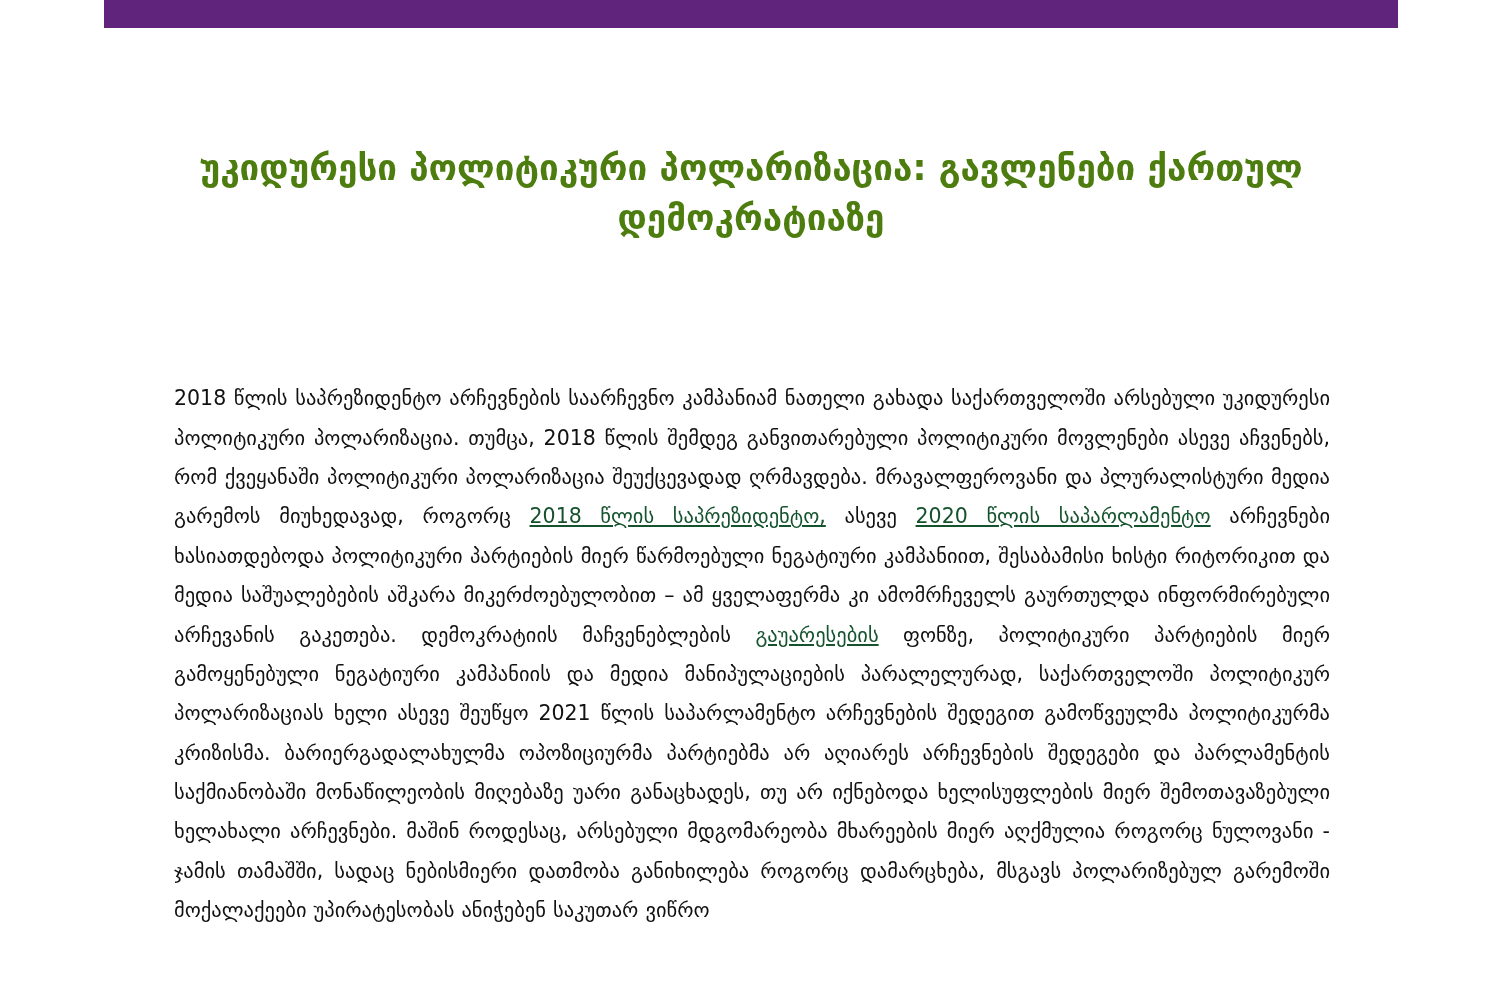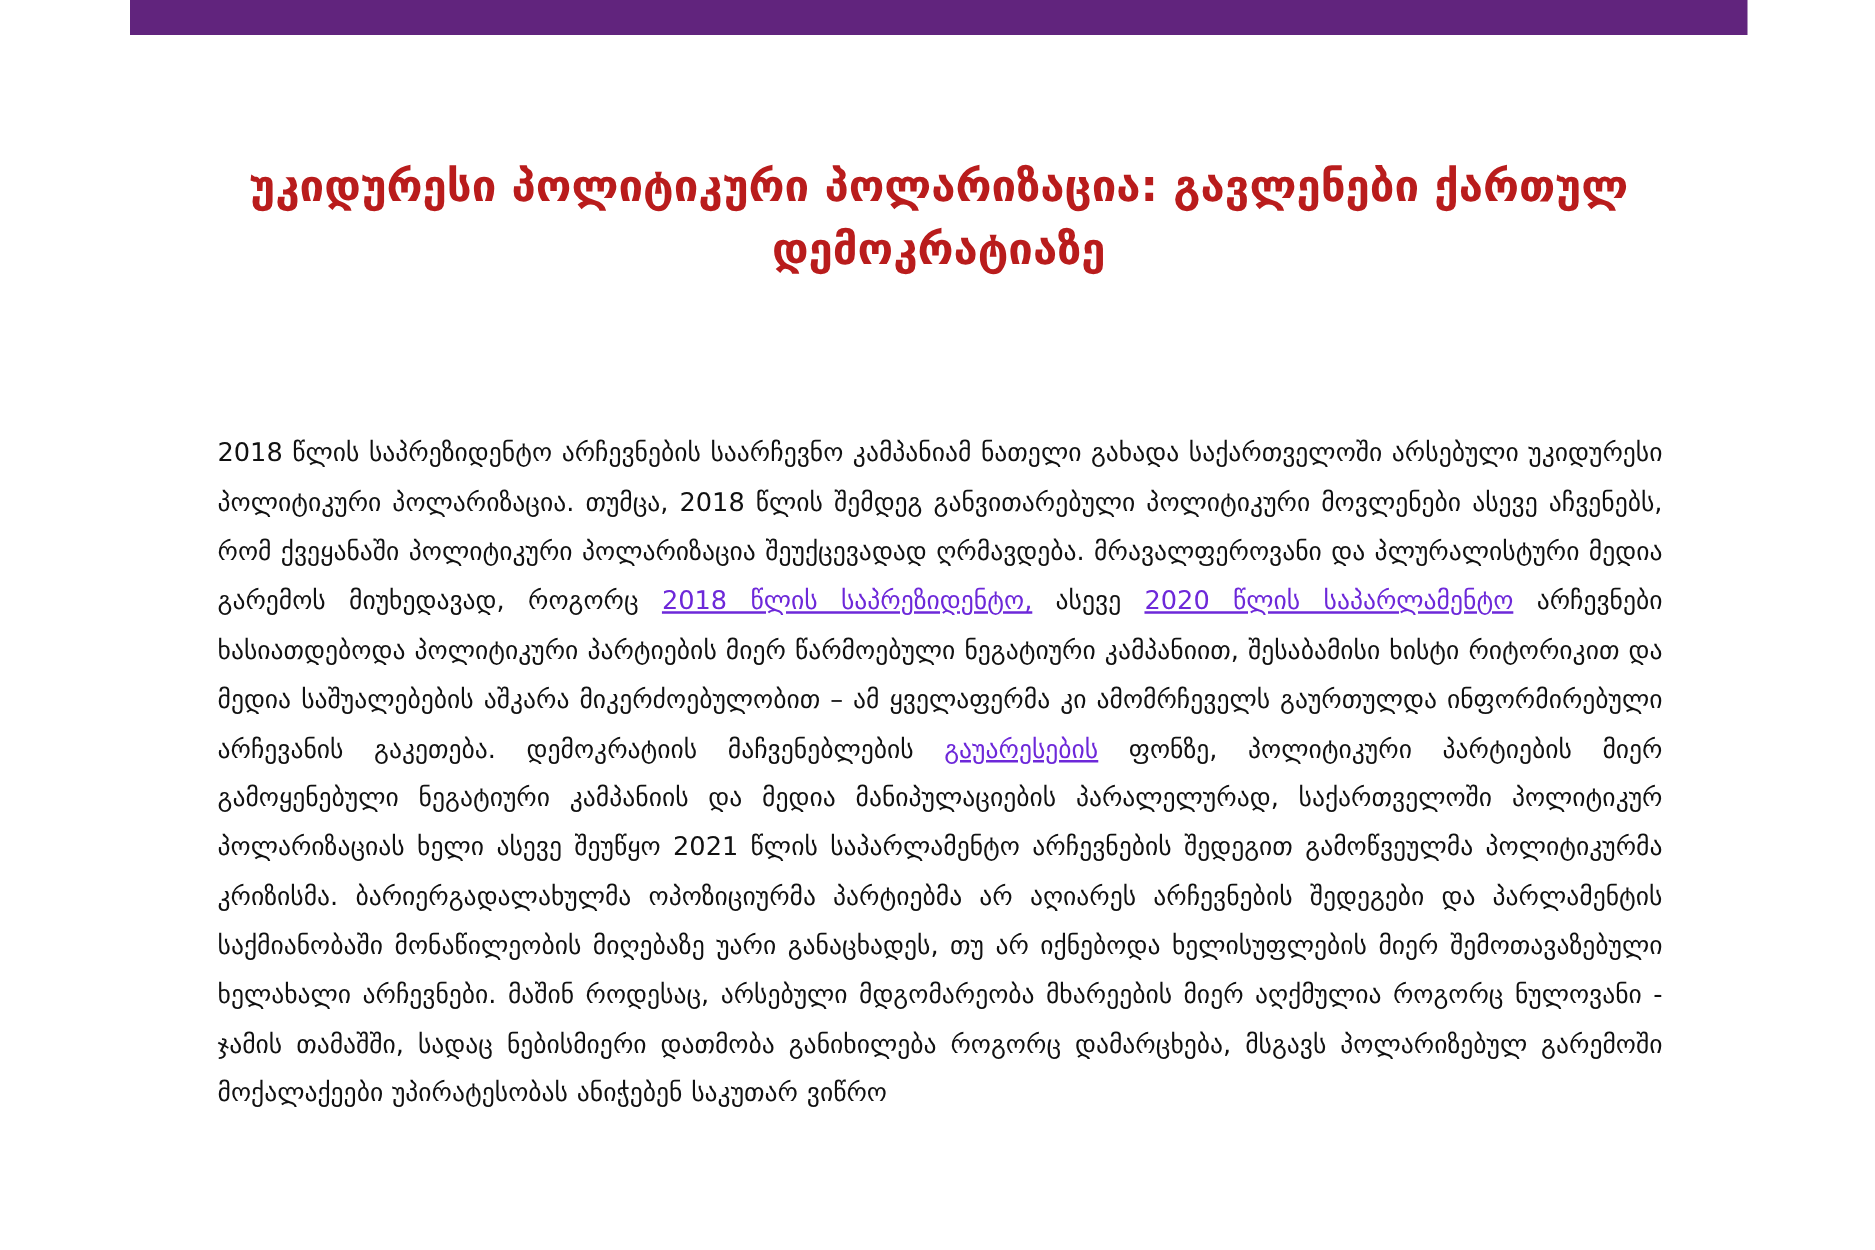--- a/index.html
+++ b/index.html
@@ -43,46 +43,46 @@
     position: absolute;
     top: 28px;
     left: 104px;
     width: 1294px;
     height: 972px;
     box-sizing: border-box;
     padding: 0 0px;
   }
 
   .doc-title {
-    margin: 0;
+    margin: 18px;
     padding: 98px 68px 0 68px;
     font-size: 35px;
     line-height: 1.42;
     font-weight: 700;
     text-align: center;
-    color: #b91c1c;
+    color: #4d7c0f;
     letter-spacing: 0px;
   }
 
   .body-block {
     padding: 118px 68px 0 70px;
   }
 
   .para {
     margin: 0;
     font-size: 20.5px;
     line-height: 1.92;
     text-align: justify;
     text-justify: inter-word;
     color: #111111;
     word-spacing: 0.5px;
   }
 
   a.doclink {
-    color: #6d28d9;
+    color: #14532d;
     text-decoration: underline;
     text-underline-offset: 2px;
   }
 </style>
 </head>
 <body>
 
 <div class="page">
 
   <div class="side-rail left"></div>

